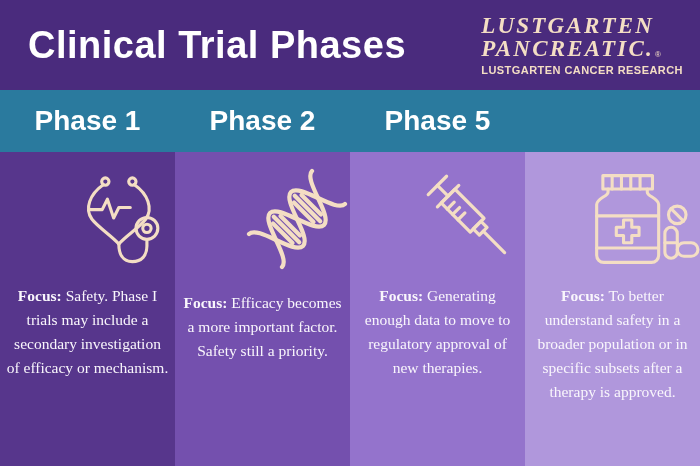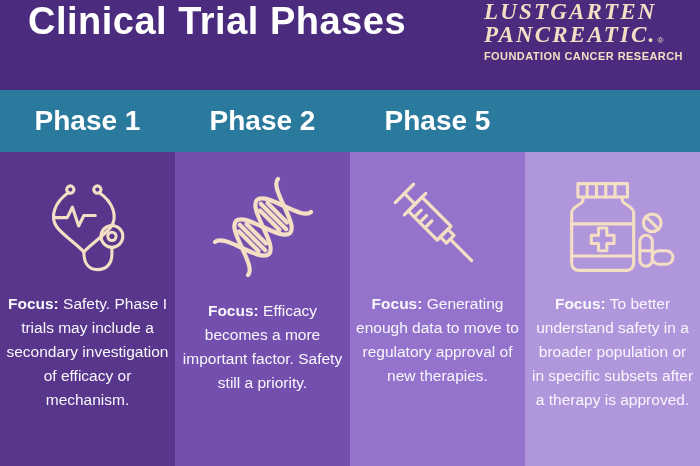--- a/index.html
+++ b/index.html
@@ -19,20 +19,21 @@
     overflow: hidden;
     display: flex;
     flex-direction: column;
   }
   
   .header {
     height: 90px;
     flex: 0 0 90px;
     background: var(--header-bg);
     display: flex;
+    align-items: center;
     justify-content: space-between;
     padding: 0 17px 0 28px;
   }
   .title {
     color: #FFFFFF;
     font-size: 38px;
     font-weight: 800;
     letter-spacing: 0.5px;
   }
   .logo {
@@ -83,22 +84,23 @@
   }
   
   .columns {
     flex: 1 1 auto;
     display: grid;
     grid-template-columns: repeat(4, 1fr);
   }
   .column {
     display: flex;
     flex-direction: column;
-    align-items: center;
-    padding-top: 16px;
+    align-items: flex-end;
+    padding-top: 8px;
+    font-family: Liberation Serif, serif;
   }
   .icon-box {
     height: 118px;
     display: flex;
     align-items: center;
     justify-content: center;
     color: var(--cream);
   }
   .icon-box svg { display: block; }
   .desc {
@@ -117,21 +119,21 @@
 <div class="poster">
 
   <div class="header">
     <div class="title">Clinical Trial Phases</div>
     <div class="logo">
       <div class="logo-line">LUSTGARTEN</div>
       <div class="logo-line2-wrap">
         <span class="logo-line">PANCREATIC.</span>
         <span class="logo-reg">®</span>
       </div>
-      <div class="logo-tagline">FOUNDATION CANCER RESEARCH</div>
+      <div class="logo-tagline">LUSTGARTEN CANCER RESEARCH</div>
     </div>
   </div>
 
   <div class="band">
     <div class="band-cell">Phase 1</div>
     <div class="band-cell">Phase 2</div>
     <div class="band-cell">Phase 5</div>
   </div>
 
   <div class="columns">

